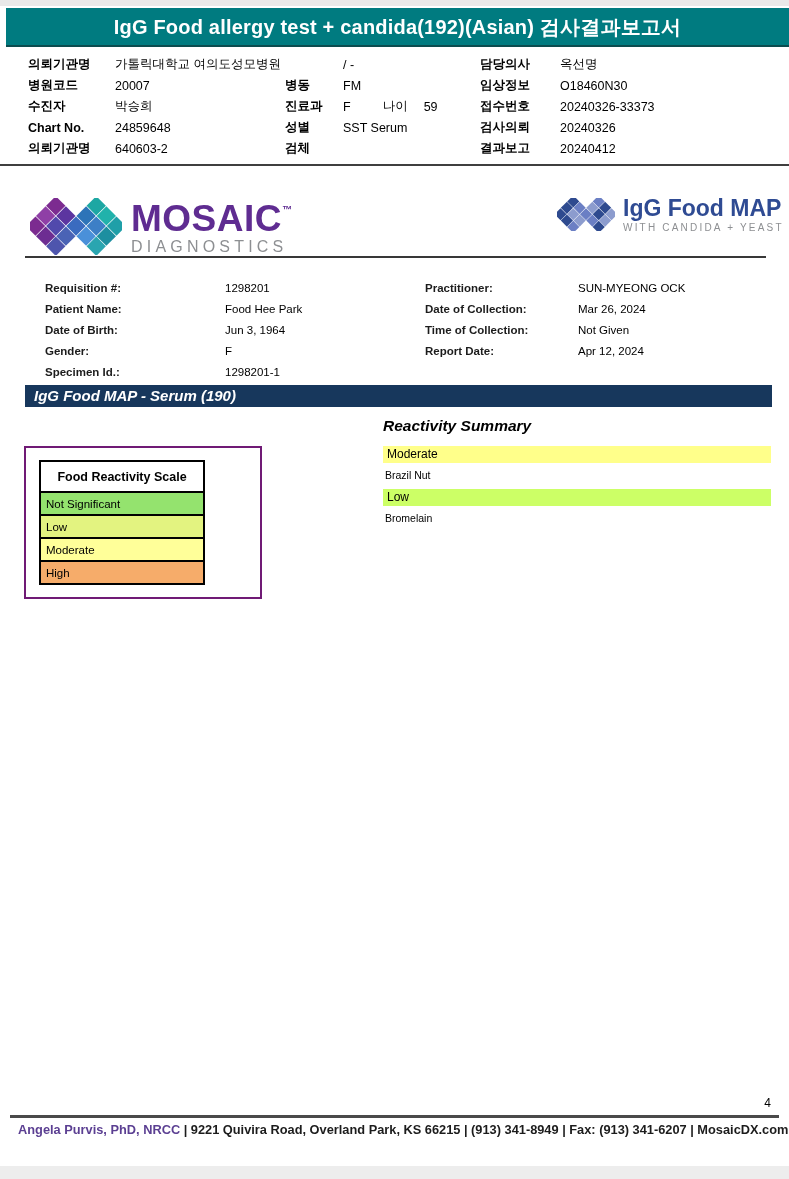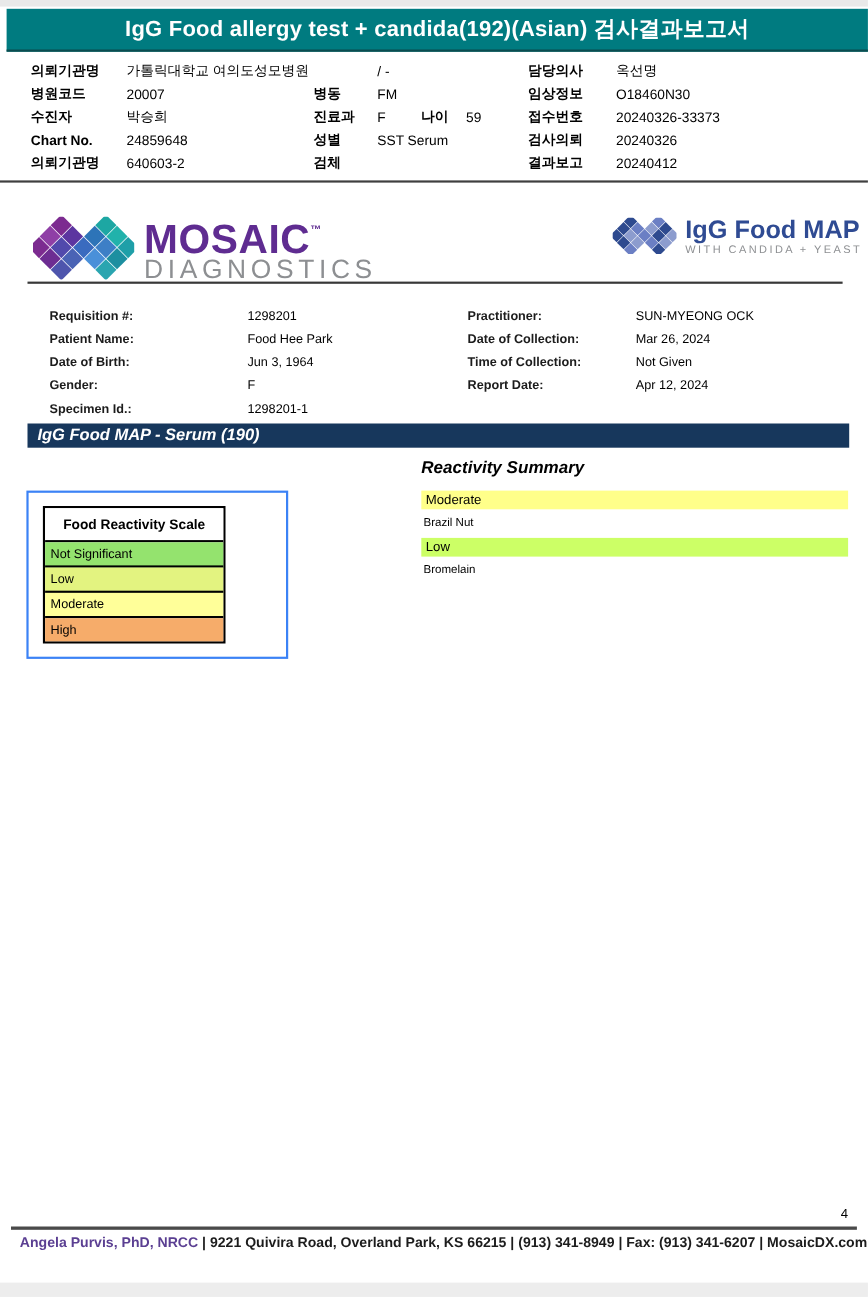--- a/index.html
+++ b/index.html
@@ -13,32 +13,32 @@
              border-bottom:2px solid #0b4c4f;color:#fff;font-weight:bold;font-size:20px;
              text-align:center;line-height:39px;box-sizing:border-box;letter-spacing:0.2px;}
 
   
   .pi{position:absolute;top:54px;font-size:12.5px;}
   .pi-row{display:flex;height:21px;align-items:center;white-space:nowrap;}
   .pi-label{font-weight:bold;}
   .pi-col1{left:28px;} .pi-col1 .pi-label{width:87px;}
   .pi-col2{left:285px;} .pi-col2 .pi-label{width:58px;margin-top:42px;}
   .pi-col3{left:480px;} .pi-col3 .pi-label{width:80px;}
-  .pi-label2{font-weight:bold;margin-left:32px;}
+  .pi-label2{font-weight:normal;margin-left:32px;}
   .pi-value2{margin-left:16px;}
 
   .rule1{position:absolute;left:0;top:164px;width:789px;height:2px;background:#3f3f3f;}
   .rule2{position:absolute;left:25px;top:256px;width:741px;height:2px;background:#383838;}
 
   
   .mosaic-logo{position:absolute;left:30px;top:193px;display:flex;align-items:center;}
   .mosaic-text{margin-left:9px;}
   .mosaic-name{font-size:37px;font-weight:bold;color:#5F2C91;line-height:33px;letter-spacing:0.5px;}
   .tm{font-size:10px;vertical-align:18px;letter-spacing:0;}
-  .mosaic-sub{font-size:24px;color:#8D8F92;letter-spacing:4.2px;line-height:24px;}
+  .mosaic-sub{font-size:16px;color:#8D8F92;letter-spacing:4.2px;line-height:24px;}
   .fm-logo{position:absolute;left:557px;top:196px;display:flex;align-items:center;}
   .fm-text{margin-left:8px;}
   .fm-name{font-size:23px;font-weight:bold;color:#2F4B93;line-height:24px;}
   .fm-sub{font-size:10px;color:#8D8F92;letter-spacing:2.2px;margin-top:2px;}
 
   
   .req{position:absolute;top:277px;font-size:11.5px;}
   .req-row{display:flex;height:21px;align-items:center;white-space:nowrap;gap:20px;}
   .req-label{font-weight:bold;color:#1c1c1c;}
   .req-left{left:45px;} .req-left .req-label{width:160px;}
@@ -54,21 +54,21 @@
   .summary-title{font-weight:bold;font-style:italic;font-size:15.5px;}
   .sum-bar{position:absolute;left:0;width:388px;height:17px;font-size:12px;line-height:17px;
            padding-left:4px;box-sizing:border-box;}
   .bar-moderate{top:29px;background:#FFFF8A;}
   .bar-low{top:72px;background:#CCFF66;}
   .sum-item{position:absolute;left:2px;font-size:10.5px;}
   .sum-item-1{top:52px;} .sum-item-2{top:95px;}
 
   
   .scale-outer{position:absolute;left:24px;top:446px;width:238px;height:153px;
-               border:2px solid #3b82f6;box-sizing:border-box;background:#fff;}
+               border:2px solid #701a75;box-sizing:border-box;background:#fff;}
   .scale-inner{position:absolute;left:13px;top:12px;width:162px;border:2px solid #000;}
   .scale-title{height:29px;background:#fff;font-weight:bold;font-size:12.5px;display:flex;
                align-items:center;justify-content:center;border-bottom:2px solid #000;}
   .scale-row{height:21px;font-size:11.5px;display:flex;align-items:center;padding-left:5px;
              border-bottom:2px solid #000;}
   .scale-row:last-child{border-bottom:none;}
   .sc-ns{background:#94E36E;} .sc-low{background:#E3F380;}
   .sc-mod{background:#FFFF99;} .sc-high{background:#F6AC6A;}
 
   

